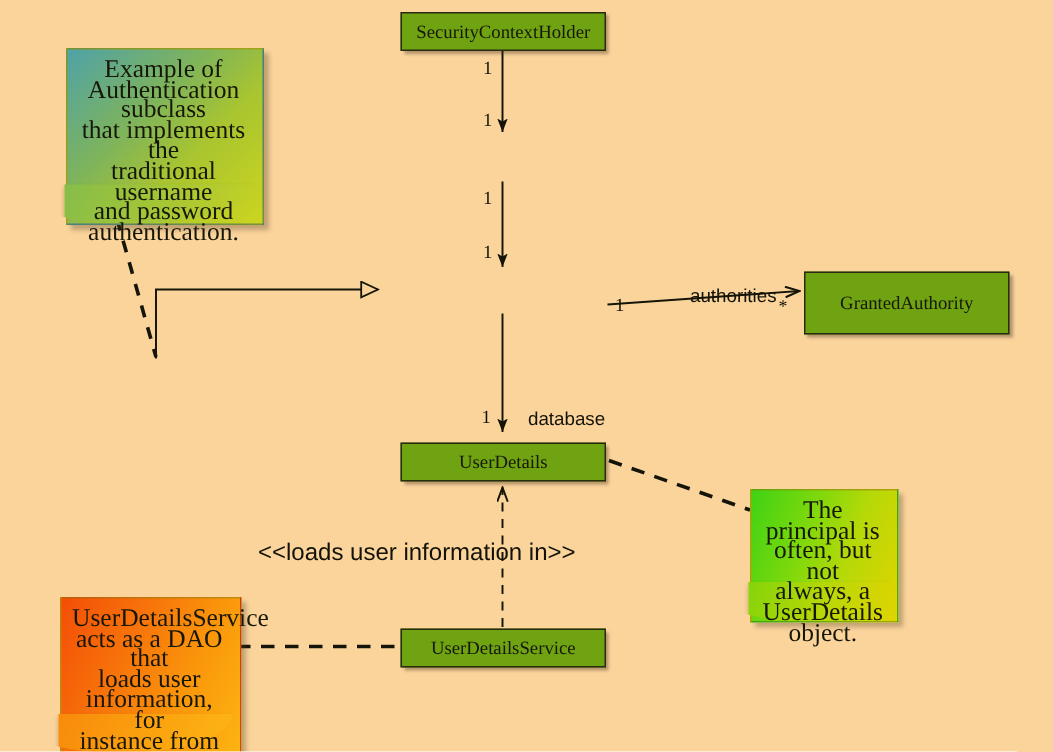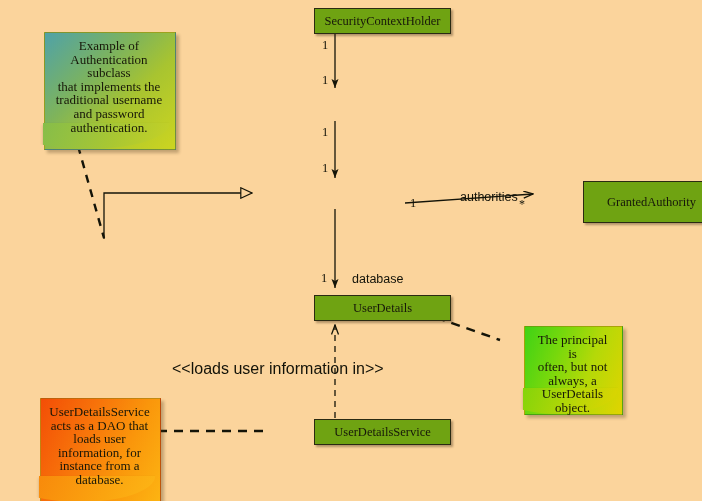--- a/index.html
+++ b/index.html
@@ -30,21 +30,20 @@
     box-shadow: 2px 2px 2px rgba(60,40,20,0.38);
     display: flex;
     align-items: center;
     justify-content: center;
     color: #17170a;
     font-family: "Liberation Serif", serif;
     font-size: 12.5px;
     line-height: 14px;
     z-index: 5;
     box-sizing: border-box;
-    margin-left: 47px;
   }
 
   
   .note {
     position: absolute;
     z-index: 4;
     box-sizing: border-box;
   }
   .note .note-body {
     position: absolute;
@@ -53,21 +52,21 @@
     height: 100%;
     border: 1px solid rgba(60,50,20,0.30);
     box-shadow: 3px 3px 3px rgba(80,60,30,0.33);
   }
   .note .note-text {
     position: relative;
     z-index: 3;
     text-align: center;
     color: #171708;
     font-family: "Liberation Serif", serif;
-    font-size: 13px;
+    font-size: 17px;
     line-height: 13.6px;
     padding: 7px 8px 0 8px;
     box-sizing: border-box;
     white-space: pre-line;
   }
   .note .fold {
     position: absolute;
     z-index: 2;
     bottom: -1px;
     left: -1px;
@@ -186,21 +185,21 @@
     <div class="note-body"></div>
     <div class="fold"></div>
     <div class="note-text">Example of
 Authentication subclass
 that implements the
 traditional username
 and password
 authentication.</div>
   </div>
 
-  <div class="note note-principal" style="left:500px; top:326px; width:97px; height:87px;margin-left:24px;">
+  <div class="note note-principal" style="left:500px; top:326px; width:97px; height:87px;">
     <div class="note-body"></div>
     <div class="fold"></div>
     <div class="note-text">The principal is
 often, but not
 always, a
 UserDetails
 object.</div>
   </div>
 
   <div class="note note-dao" style="left:40px; top:398px; width:119px; height:103px;">

